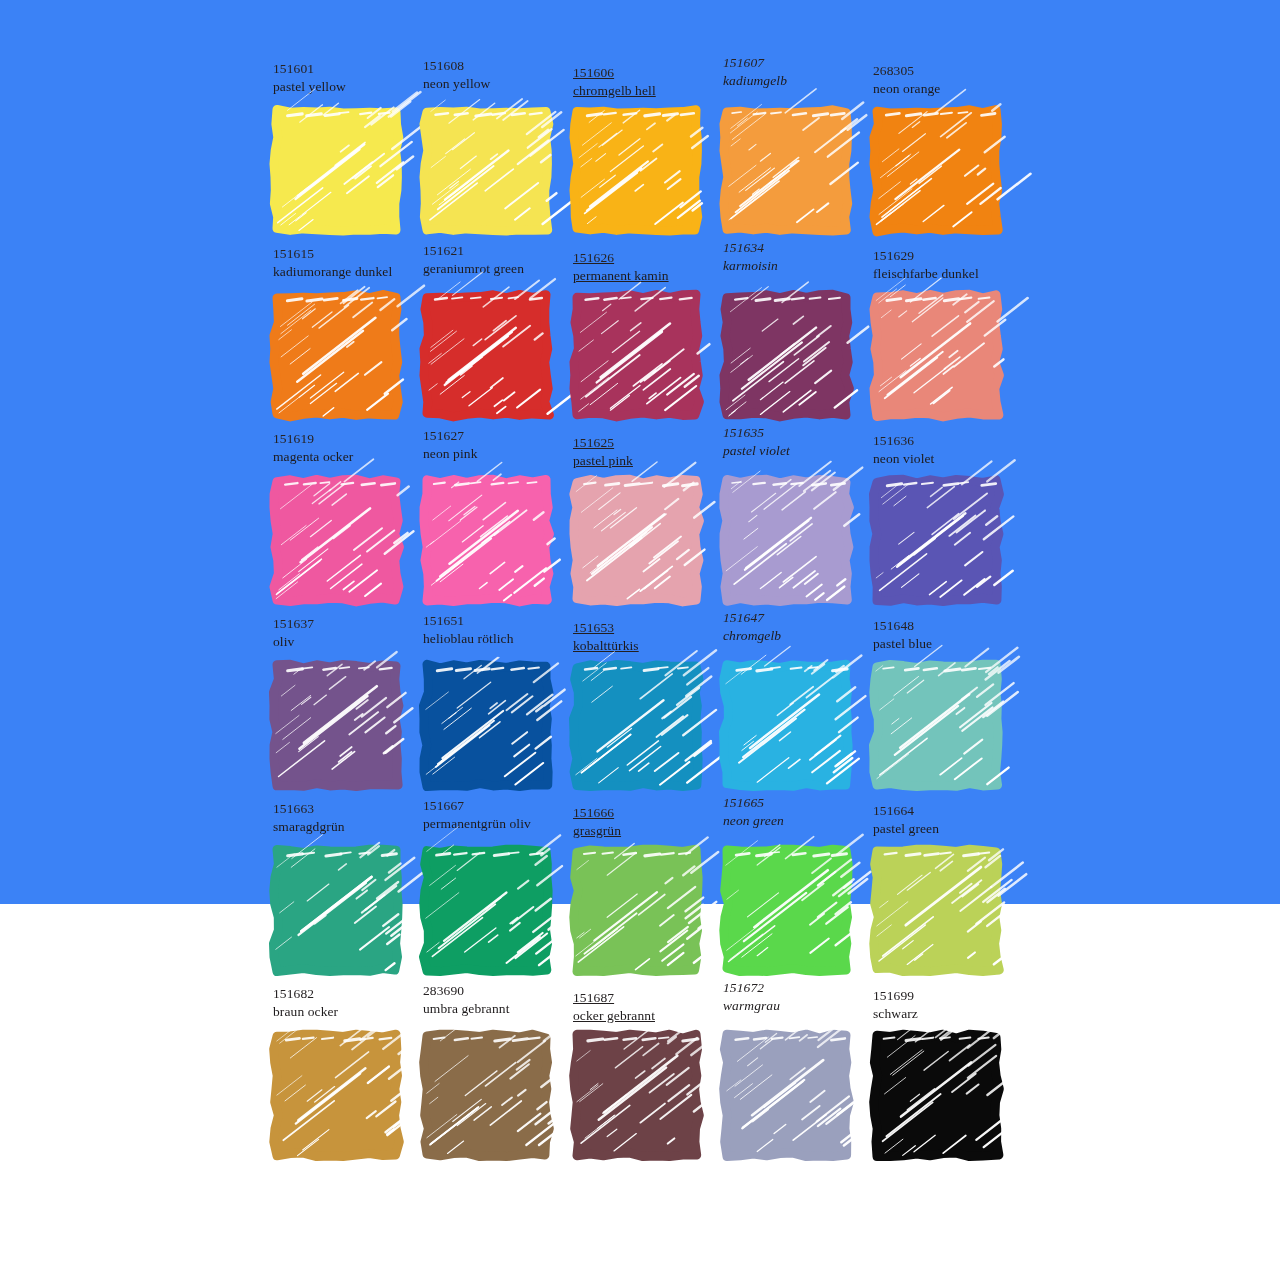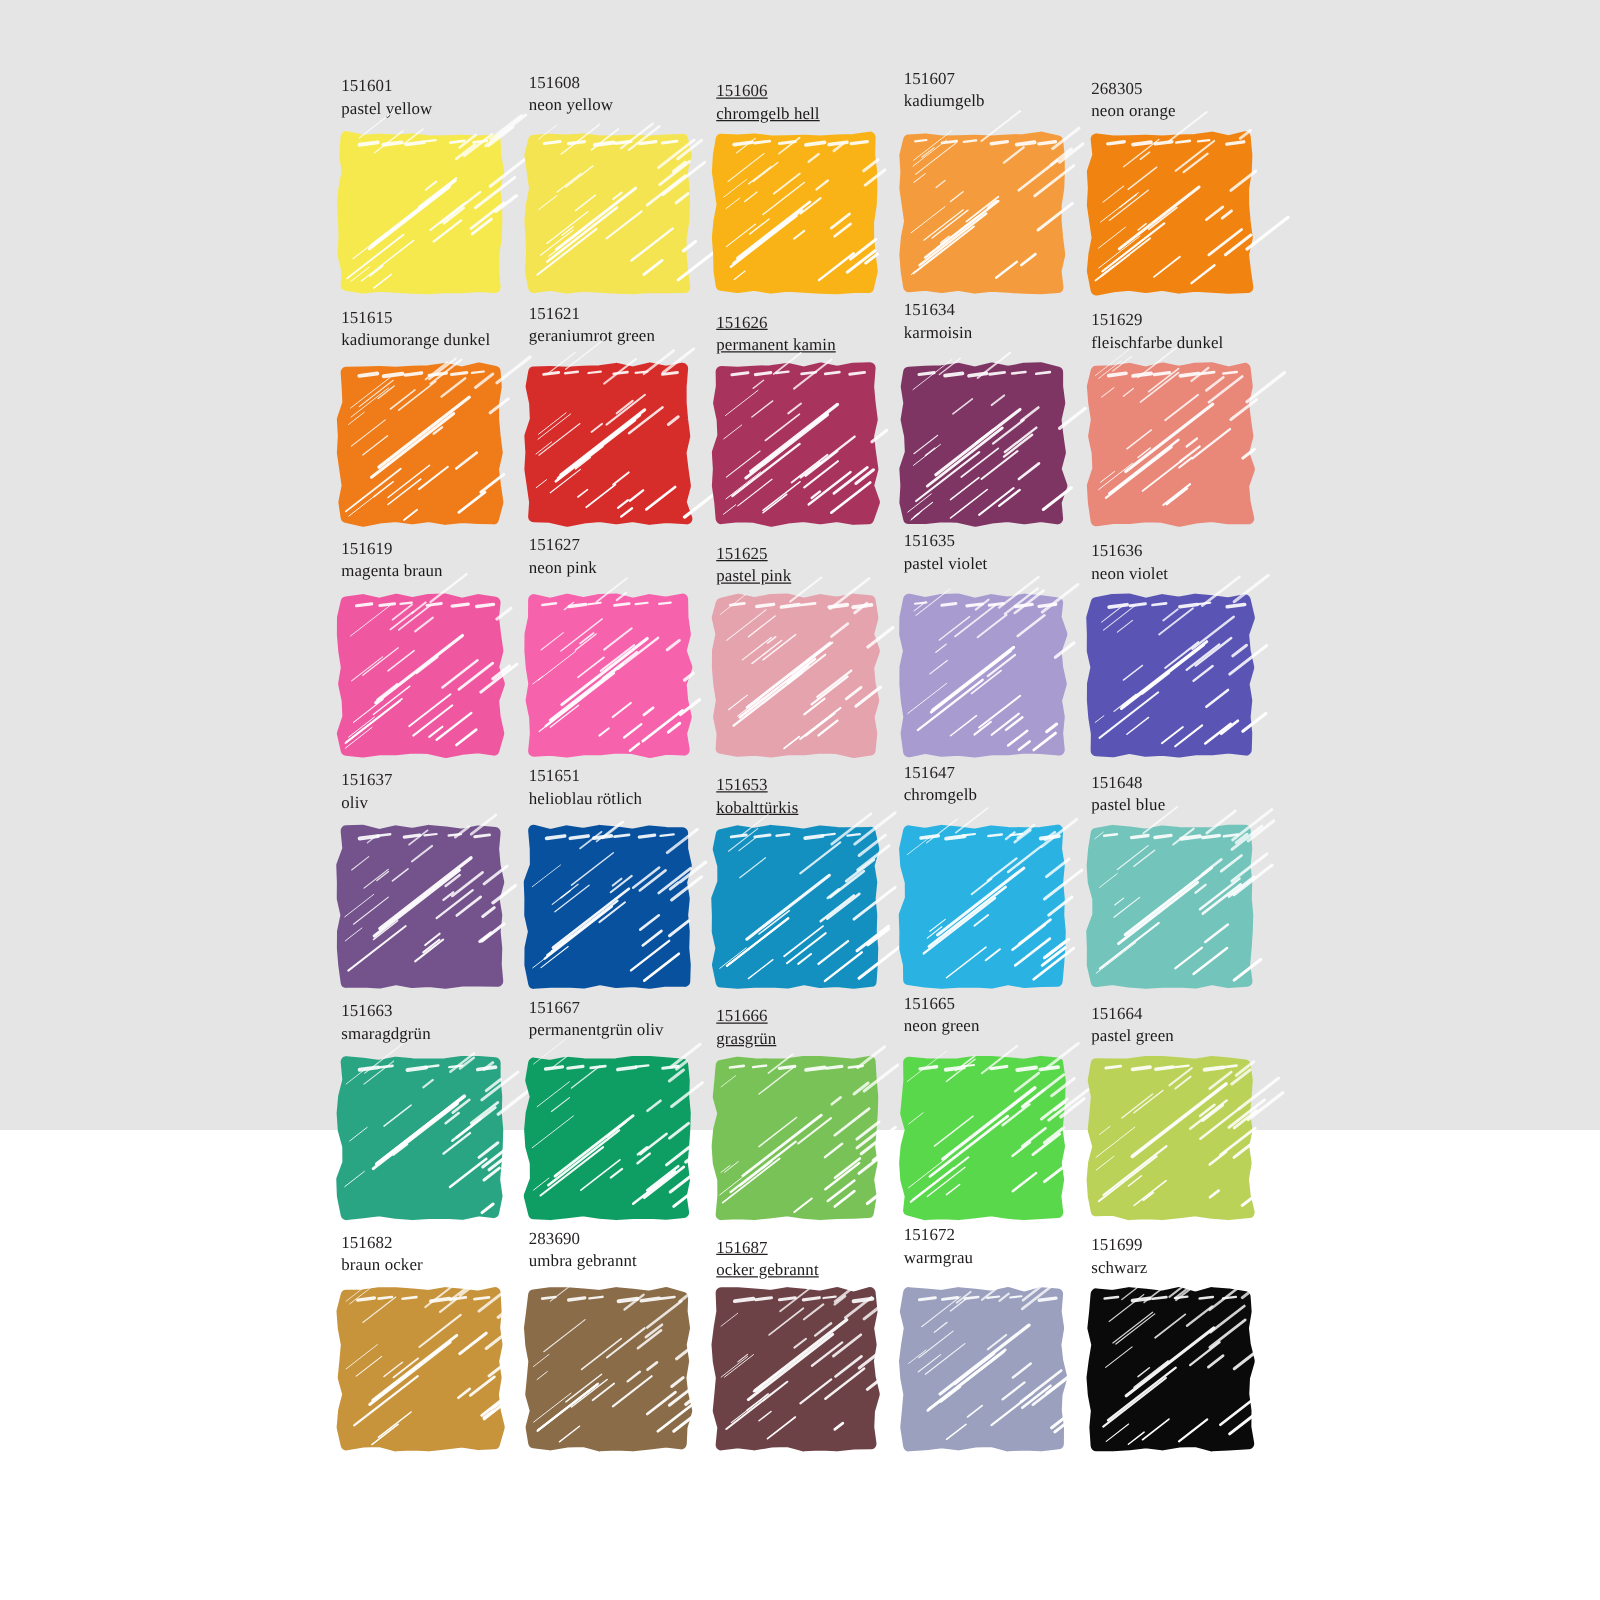--- a/index.html
+++ b/index.html
@@ -13,21 +13,21 @@
     height: 1280px;
     font-family: "Liberation Serif", "DejaVu Serif", serif;
     color: #231f20;
     overflow: hidden;
   }
 
   #sheet {
     position: relative;
     width: 1280px;
     height: 904px;
-    background: #e5e5e5;
+    background: #3b82f6;
   }
 
   #grid {
     position: absolute;
     left: 265px;
     top: 60px;
     width: 745px;
     display: grid;
     grid-template-columns: repeat(5, 150px);
     grid-auto-rows: 185px;
@@ -61,21 +61,21 @@
     font-size: 13.5px;
     letter-spacing: 0.1px;
     color: #1d1a1b;
     white-space: nowrap;
   }
 
   
   .nudge-0 { top: 0px; }
   .nudge-1 { top: -3px; }
   .nudge-2 { top: 4px; text-decoration: underline; }
-  .nudge-3 { top: -6px; }
+  .nudge-3 { top: -6px; font-style: italic; }
   .nudge-4 { top: 2px; }
 
   .swatch-wrap {
     position: absolute;
     left: 5px;
     top: 44px;
     width: 133px;
     height: 133px;
   }
   .swatch-svg {
@@ -586,21 +586,21 @@
                 <path d="M 90.1 10.1 L 101.3 8.7" stroke-width="2.17" opacity="0.9"></path>
                 <path d="M 108.7 9.8 L 119.4 8.6" stroke-width="2.05" opacity="0.9"></path>
               </g>
             </g>
           </svg>
         </div>
       </div>
       <div class="swatch-cell">
         <div class="labels nudge-0">
           <span class="code">151619</span>
-          <span class="name">magenta braun</span>
+          <span class="name">magenta ocker</span>
         </div>
         <div class="swatch-wrap">
           <svg class="swatch-svg" viewBox="0 0 133 133" preserveAspectRatio="none">
             <g>
               <path d="M 7.0 7.6 L 20.2 5.8 L 33.4 8.7 L 46.7 5.5 L 59.9 8.3 L 73.1 5.7 L 86.3 5.3 L 99.6 8.8 L 112.8 5.8 L 126.0 7.9 L 124.7 20.2 L 126.3 33.4 L 128.2 46.7 L 124.7 59.9 L 129.4 73.1 L 124.8 86.3 L 126.0 99.6 L 128.9 112.8 L 125.1 126.0 L 112.8 124.1 L 99.6 125.3 L 86.3 127.9 L 73.1 124.8 L 59.9 124.3 L 46.7 125.8 L 33.4 125.7 L 20.2 127.5 L 7.0 126.1 L 4.0 112.8 L 8.4 99.6 L 7.8 86.3 L 5.0 73.1 L 7.2 59.9 L 5.1 46.7 L 4.0 33.4 L 4.1 20.2 Z" fill="#ef58a0" stroke="#ef58a0" stroke-width="9" stroke-linejoin="round" stroke-linecap="round"></path>
               <g stroke="#ffffff" stroke-linecap="round" fill="none">
                 <path d="M 49.0 29.9 L 74.1 10.4" stroke-width="1.38" opacity="0.80"></path>
                 <path d="M 97.1 77.5 L 124.2 56.5" stroke-width="2.12" opacity="0.90"></path>
                 <path d="M 8.8 115.8 L 29.5 99.7" stroke-width="0.77" opacity="0.98"></path>
                 <path d="M 127.6 21.2 L 138.7 12.6" stroke-width="2.58" opacity="0.78"></path>

